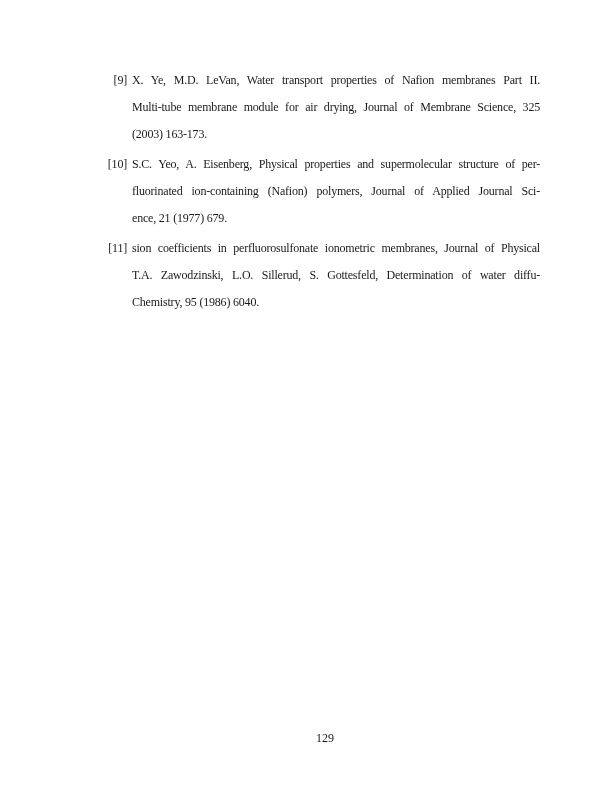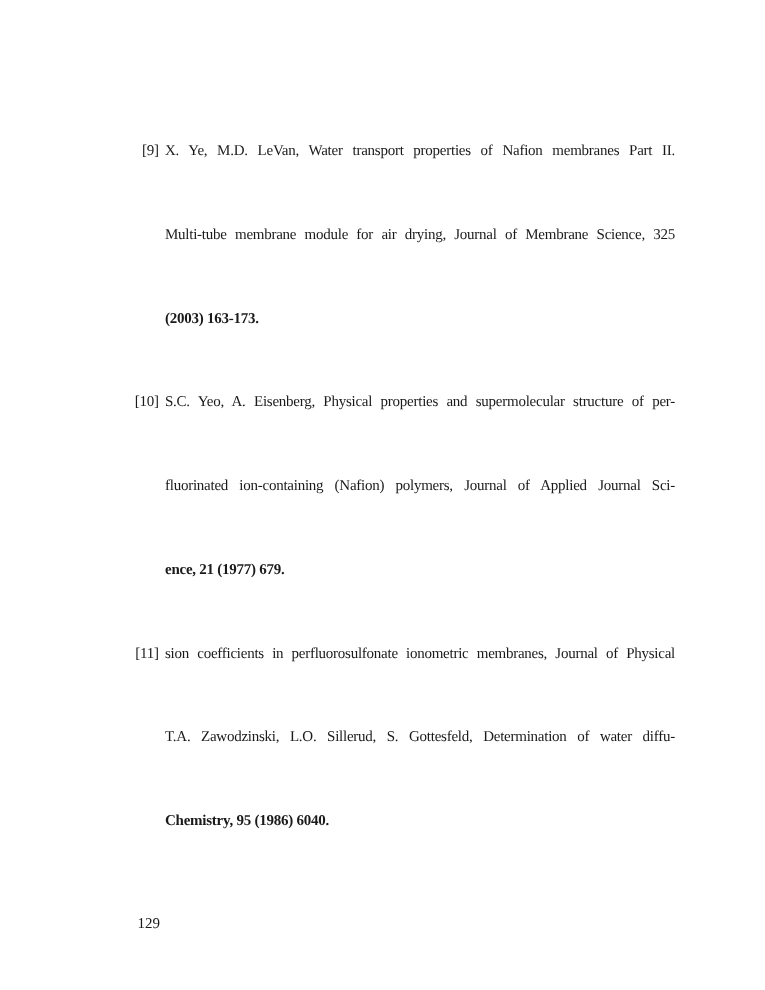--- a/index.html
+++ b/index.html
@@ -40,33 +40,31 @@
     top: 0;
     line-height: 27px;
     white-space: nowrap;
   }
   .ref-line {
     line-height: 27px;
     white-space: nowrap;
     text-align: justify;
     text-align-last: justify;
     height: 27px;
-    margin-top: 40px;
   }
   .ref-line.last-line {
     text-align: left;
     text-align-last: left;
-    font-weight: bold;
   }
   .page-number {
     position: absolute;
     top: 731px;
     left: 110px;
     width: 430px;
-    text-align: left;
+    text-align: center;
     font-size: 12px;
     line-height: 15px;
   }
 </style>
 </head>
 <body>
 
 <div class="page">
 
   <div class="ref-list">

